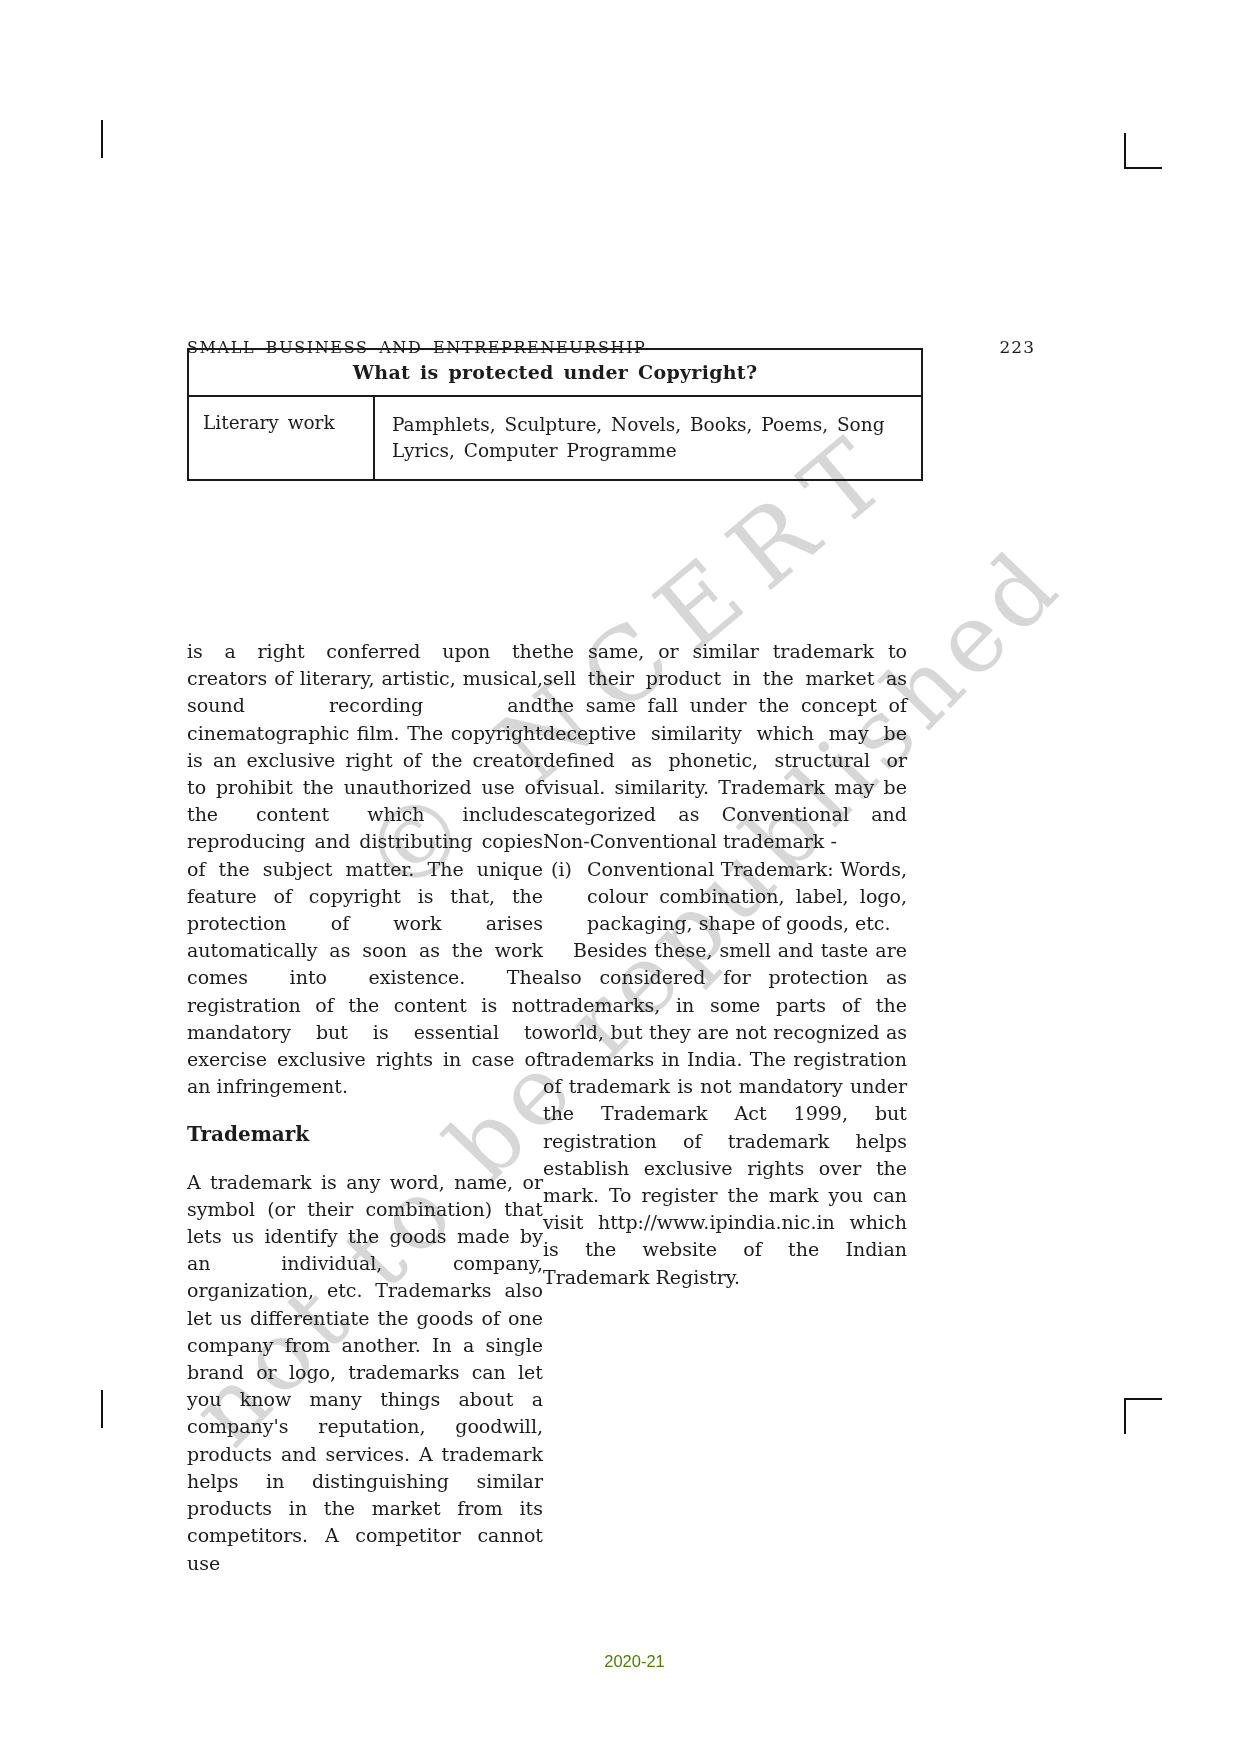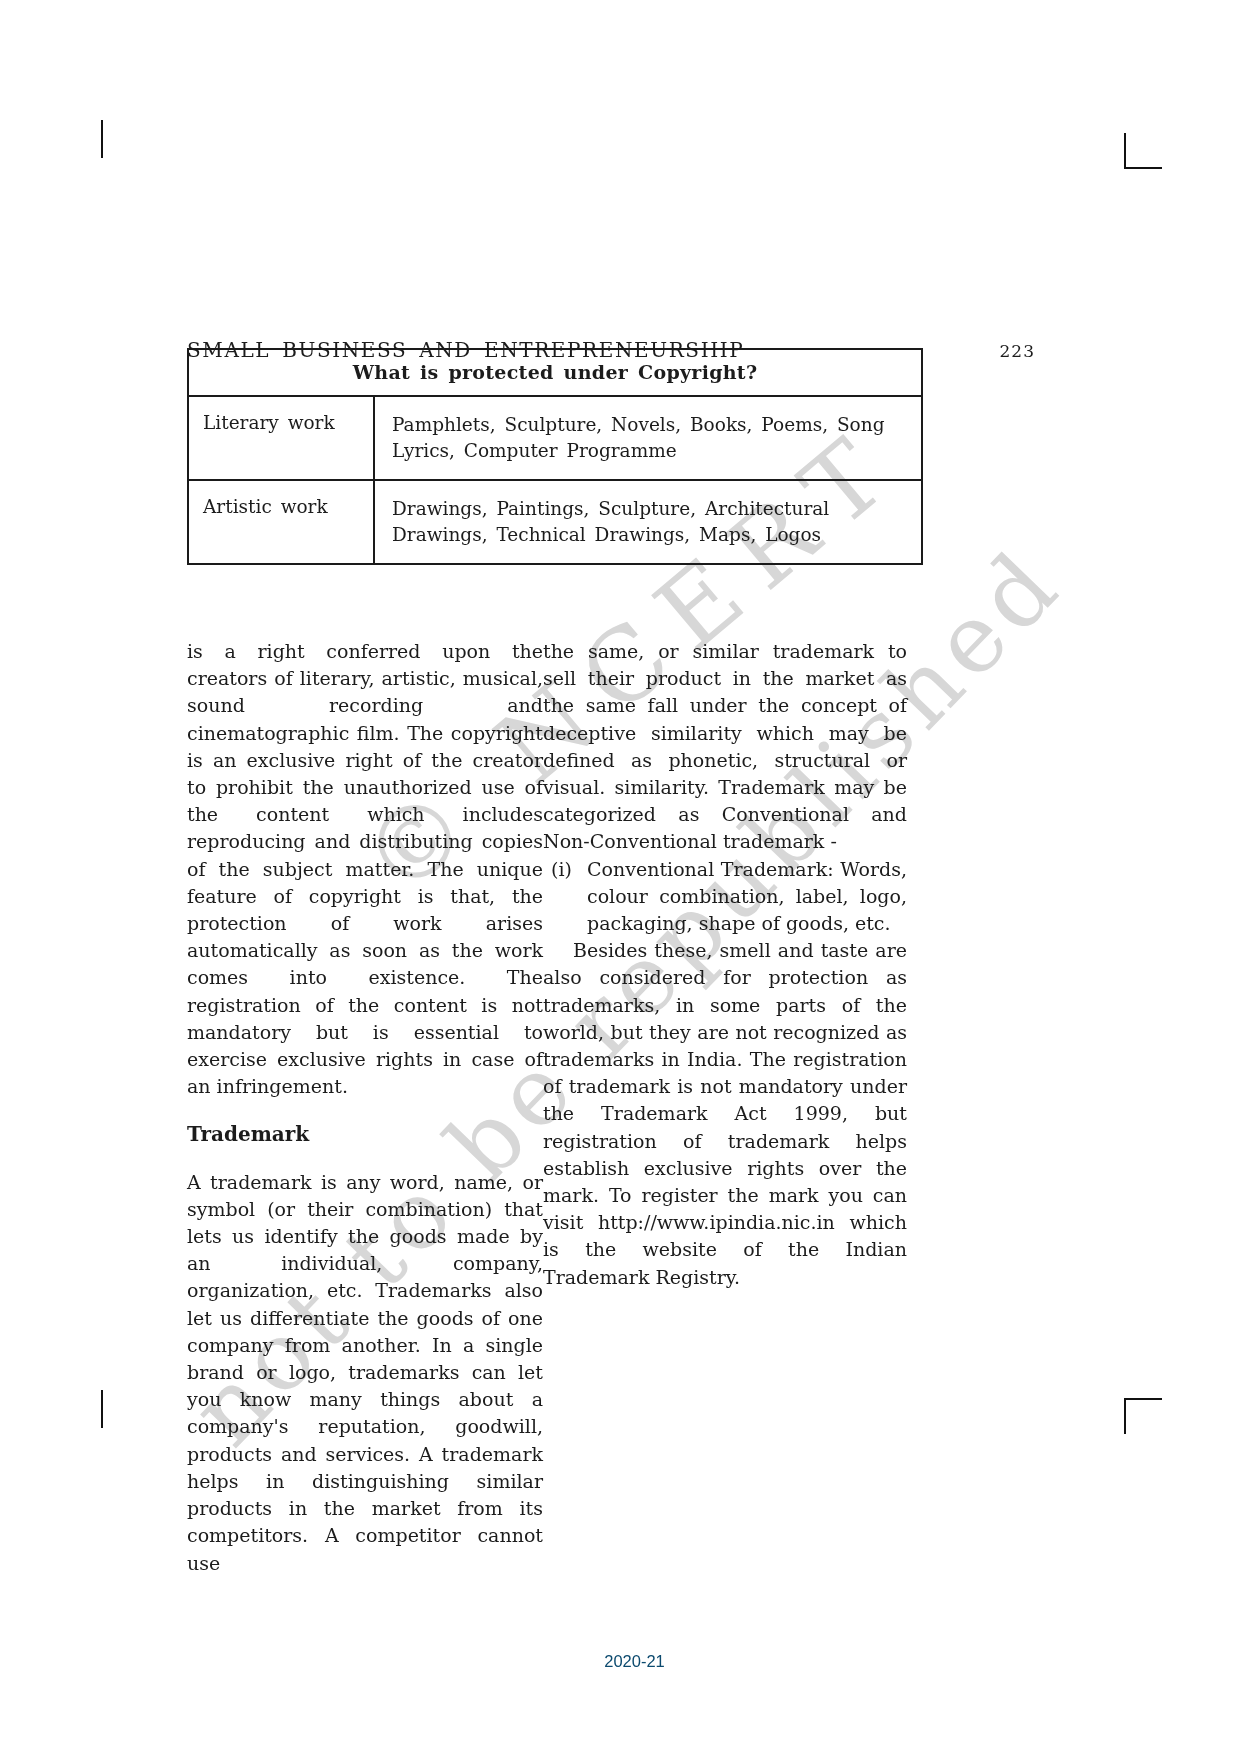--- a/index.html
+++ b/index.html
@@ -30,21 +30,21 @@
   .wm-2 { left: 170px; top: 1390px; font-size: 95px; letter-spacing: 8px;
           transform: rotate(-46deg); transform-origin: left top; }
 
   .content-layer { position: relative; z-index: 1; }
 
   
   .runhead {
     position: absolute; left: 187px; top: 306px; width: 848px;
     display: flex; justify-content: space-between; align-items: baseline;
   }
-  .runhead .title { font-size: 20px; letter-spacing: 1.6px; word-spacing: 4px; margin-top: 32px; }
+  .runhead .title { font-size: 16px; letter-spacing: 1.6px; word-spacing: 4px; margin-top: 32px; }
   .runhead .folio { font-size: 17px; letter-spacing: 1px; margin-left: 46px; }
 
   
   .cr-table {
     position: absolute; left: 187px; top: 348px; width: 736px;
     border-collapse: collapse;
   }
   .cr-table th, .cr-table td {
     border: 2px solid #1a1a1a;
     font-weight: normal;
@@ -70,21 +70,21 @@
   .tm-list { list-style: none; margin: 0; }
   .tm-list li { display: flex; }
   .tm-list .marker { width: 44px; flex: 0 0 44px; text-align: left; padding-left: 8px; }
   .tm-list .li-text { flex: 1; text-align: justify; }
   .indent-first { text-indent: 30px; }
 
   
   .footer {
     position: absolute; left: 0; top: 1652px; width: 1240px;
     text-align: center; font-family: "Liberation Sans", sans-serif;
-    font-size: 16.5px; color: #0c4a6e; padding-left: 29px;
+    font-size: 16.5px; color: #4d7c0f; padding-left: 29px;
   }
 </style>
 </head>
 <body>
 
 <div class="page">
 
   <div class="watermark wm-1">© NCERT</div>
   <div class="watermark wm-2">not to be republished</div>
 
@@ -106,24 +106,20 @@
       <thead>
         <tr>
           <th colspan="2">What is protected under Copyright?</th>
         </tr>
       </thead>
       <tbody>
         <tr>
           <td class="lab">Literary work</td>
           <td class="val">Pamphlets, Sculpture, Novels, Books, Poems, Song Lyrics, Computer Programme</td>
         </tr>
-        <tr>
-          <td class="lab">Artistic work</td>
-          <td class="val">Drawings, Paintings, Sculpture, Architectural Drawings, Technical Drawings, Maps, Logos</td>
-        </tr>
       </tbody>
     </table>
 
     <div class="columns">
 
       <div class="col col-left">
         <p>is a right conferred upon the creators of literary, artistic, musical, sound recording and cinematographic film. The copyright is an exclusive right of the creator to prohibit the unauthorized use of the content which includes reproducing and distributing copies of the subject matter. The unique feature of copyright is that, the protection of work arises automatically as soon as the work comes into existence. The registration of the content is not mandatory but is essential to exercise exclusive rights in case of an infringement.</p>
         <h3 class="subhead">Trademark</h3>
         <p>A trademark is any word, name, or symbol (or their combination) that lets us identify the goods made by an individual, company, organization, etc. Trademarks also let us differentiate the goods of one company from another. In a single brand or logo, trademarks can let you know many things about a company's reputation, goodwill, products and services. A trademark helps in distinguishing similar products in the market from its competitors. A competitor cannot use</p>
       </div>

